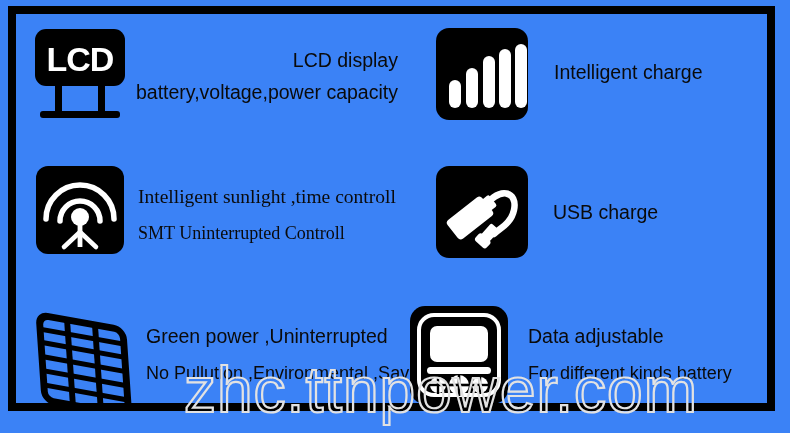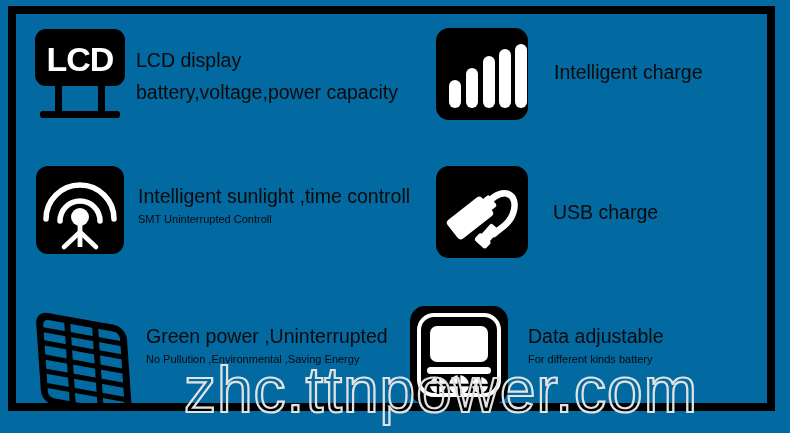--- a/index.html
+++ b/index.html
@@ -13,21 +13,21 @@
     font-family: "Liberation Sans", sans-serif;
     overflow: hidden;
     position: relative;
   }
 
   #poster {
     position: absolute;
     left: 0; top: 0;
     width: 790px;
     height: 433px;
-    background: #0369a1;
+    background: #3b82f6;
     overflow: hidden;
   }
 
   
   #frame {
     position: absolute;
     left: 8px;
     top: 6px;
     width: 767px;
     height: 405px;
@@ -78,41 +78,41 @@
   .cell-3 .icon-box { width: 92px; height: 92px; }
   .cell-4 .icon-box { width: 104px; height: 100px; }
   .cell-5 .icon-box { width: 98px; height: 98px; }
 
   .icon-box svg { display: block; width: 100%; height: 100%; }
 
   .labels {
     flex: 1 1 auto;
     padding-left: 12px;
   }
-  .cell-0 .labels { padding-left: 10px; padding-top: 20px; }
+  .cell-0 .labels { padding-left: 10px; padding-top: 20px; text-align: right; }
   .cell-1 .labels { padding-left: 26px; padding-top: 32px; }
-  .cell-2 .labels { padding-left: 14px; padding-top: 18px; }
+  .cell-2 .labels { padding-left: 14px; padding-top: 18px; font-family: Liberation Serif, serif; }
   .cell-3 .labels { padding-left: 25px; padding-top: 34px; }
   .cell-4 .labels { padding-left: 8px;  padding-top: 18px; }
   .cell-5 .labels { padding-left: 20px; padding-top: 18px; }
 
   .line-main {
     font-size: 19.5px;
     line-height: 25px;
     color: #0a0a0a;
     white-space: nowrap;
     font-weight: 400;
   }
   .line-main + .line-main { margin-top: 7px; }
   .line-sub {
-    font-size: 11px;
+    font-size: 18px;
     line-height: 20px;
     color: #0a0a0a;
     white-space: nowrap;
-    margin-top: 0;
+    margin-top: 14px;
     font-weight: 400;
   }
   .lcd-glyph {
     font-size: 34px;
     font-weight: 700;
     letter-spacing: -1px;
     fill: #ffffff;
     font-family: "Liberation Sans", sans-serif;
   }
 </style>

